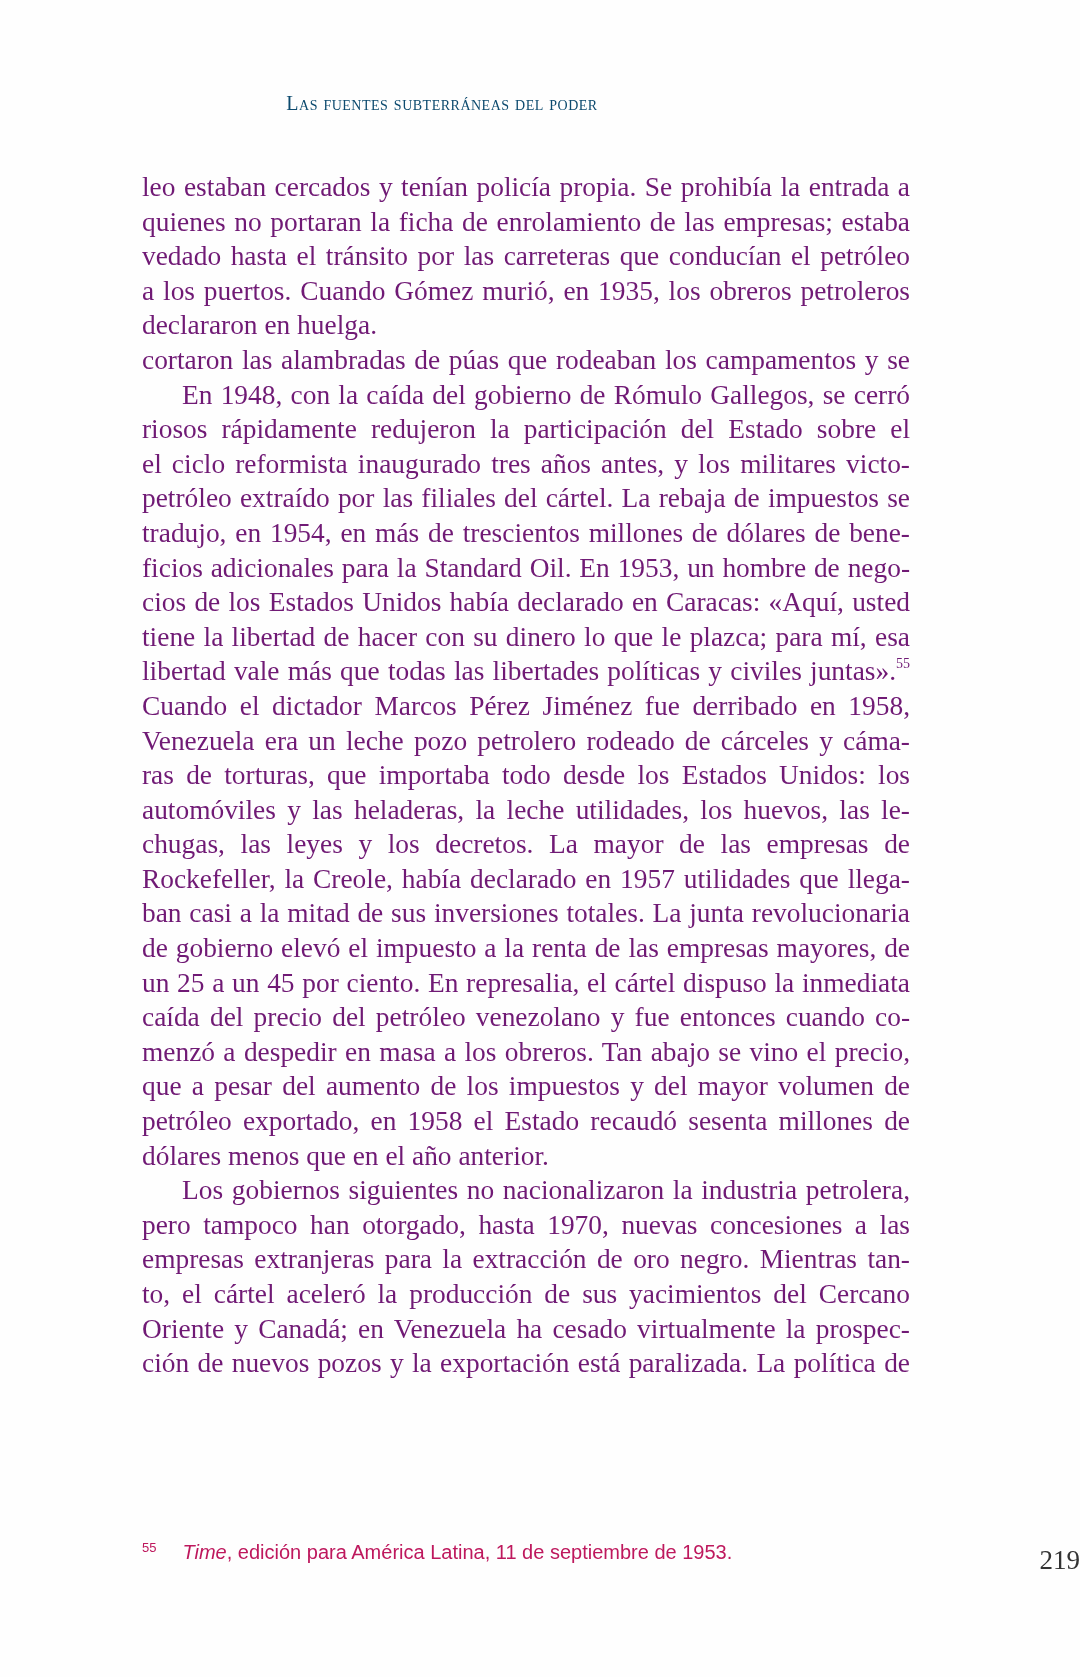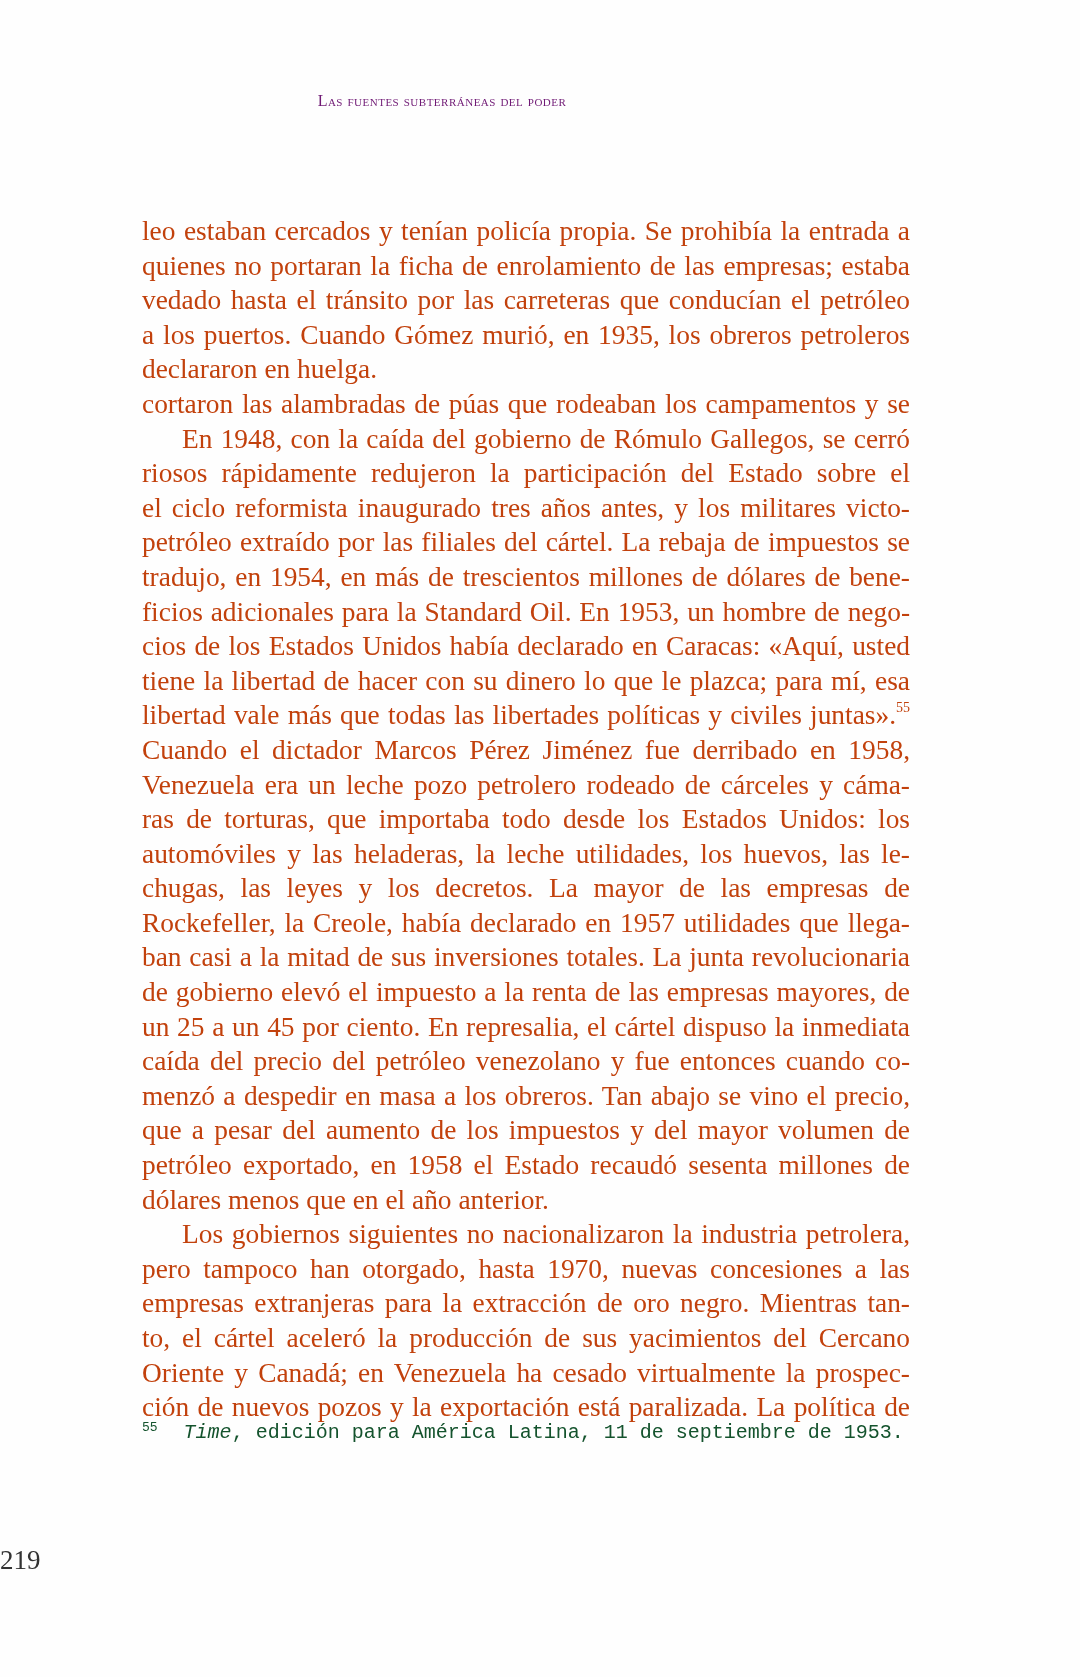--- a/index.html
+++ b/index.html
@@ -1,39 +1,39 @@
 <!DOCTYPE html>
 <html><head>
 <meta charset="utf-8">
 <style>
   html, body { margin: 0; padding: 0; background: #ffffff; }
   body { width: 1080px; height: 1677px; position: relative; overflow: hidden; }
   .page { position: absolute; left: 0; top: 0; width: 1080px; height: 1677px; background: #fefefe; }
   .running-head {
     position: absolute; left: 0; width: 884px; top: 92px;
     text-align: center; font-family: "Liberation Serif", "DejaVu Serif", serif;
-    font-size: 16px; color: #701a75; font-variant: small-caps; letter-spacing: 0.5px;
+    font-size: 20px; color: #0c4a6e; font-variant: small-caps; letter-spacing: 0.5px;
   }
   .body-text {
     position: absolute; left: 142px; top: 170px; width: 768px;
     font-family: "Liberation Serif", "DejaVu Serif", serif;
-    font-size: 27.4px; line-height: 34.6px; color: #c2410c; margin-top: 44px;
+    font-size: 27.4px; line-height: 34.6px; color: #701a75;
   }
   .line { display: block; text-align: justify; text-align-last: justify; white-space: nowrap; height: 34.6px; }
   .line.last { text-align-last: left; }
   .line.indent { padding-left: 40px; }
   sup.fnref { font-size: 14px; vertical-align: 12px; line-height: 0; }
   .footnote {
-    position: absolute; left: 142px; top: 1420px; width: 768px;
-    font-family: Liberation Mono, monospace; font-size: 20px; color: #14532d;
+    position: absolute; left: 142px; top: 1540px; width: 768px;
+    font-family: Liberation Sans, sans-serif; font-size: 20px; color: #be185d;
   }
   .footnote .fnnum { font-size: 13px; vertical-align: 7px; margin-right: 26px; }
   .footnote .title { font-style: italic; }
   .page-number {
-    position: absolute; left: 0; width: 1080px; top: 1545px; text-align: left;
+    position: absolute; left: 0; width: 1080px; top: 1545px; text-align: right;
     font-family: "Liberation Serif", "DejaVu Serif", serif; font-size: 27px; color: #333;
   }
 </style>
 </head>
 <body>
 
 <div class="page">
   <div class="running-head">Las fuentes subterráneas del poder</div>
 
   <div class="body-text" id="body-text">

